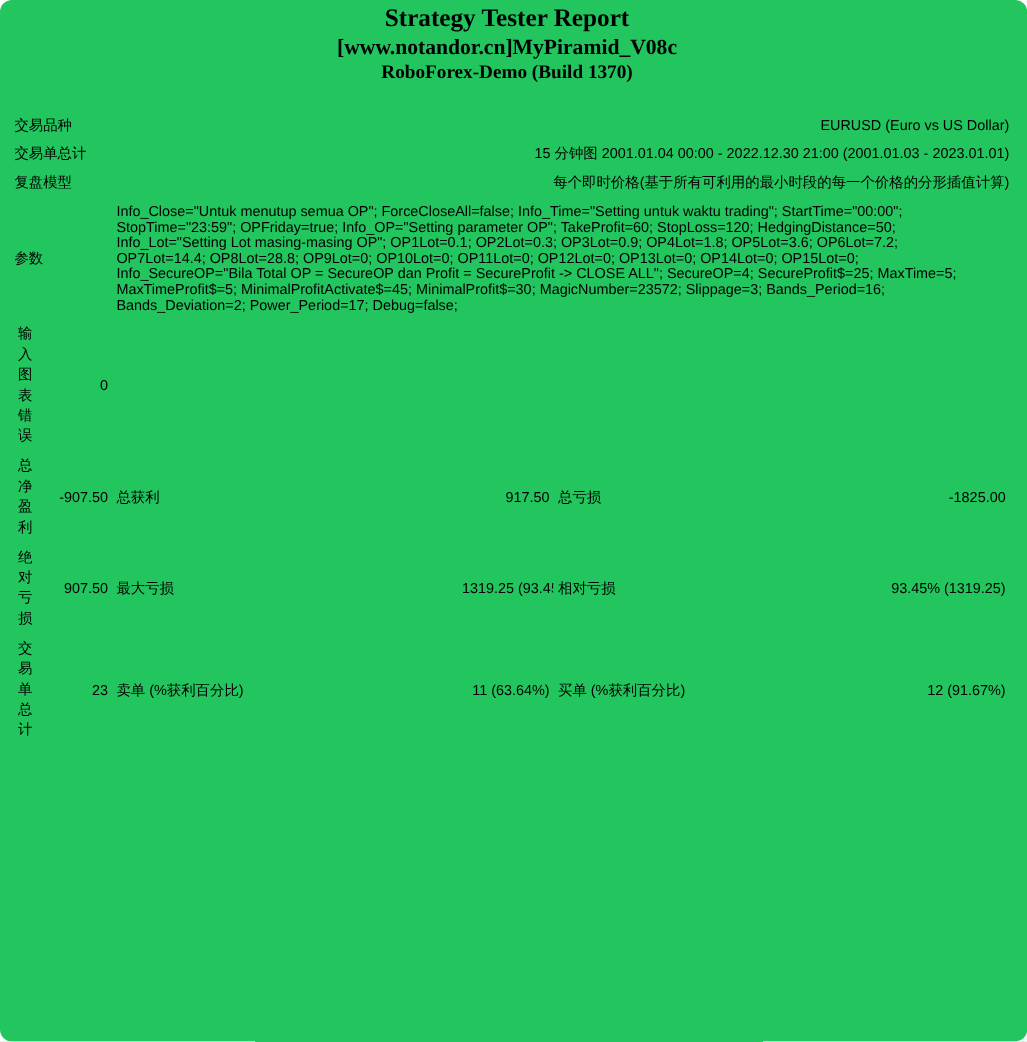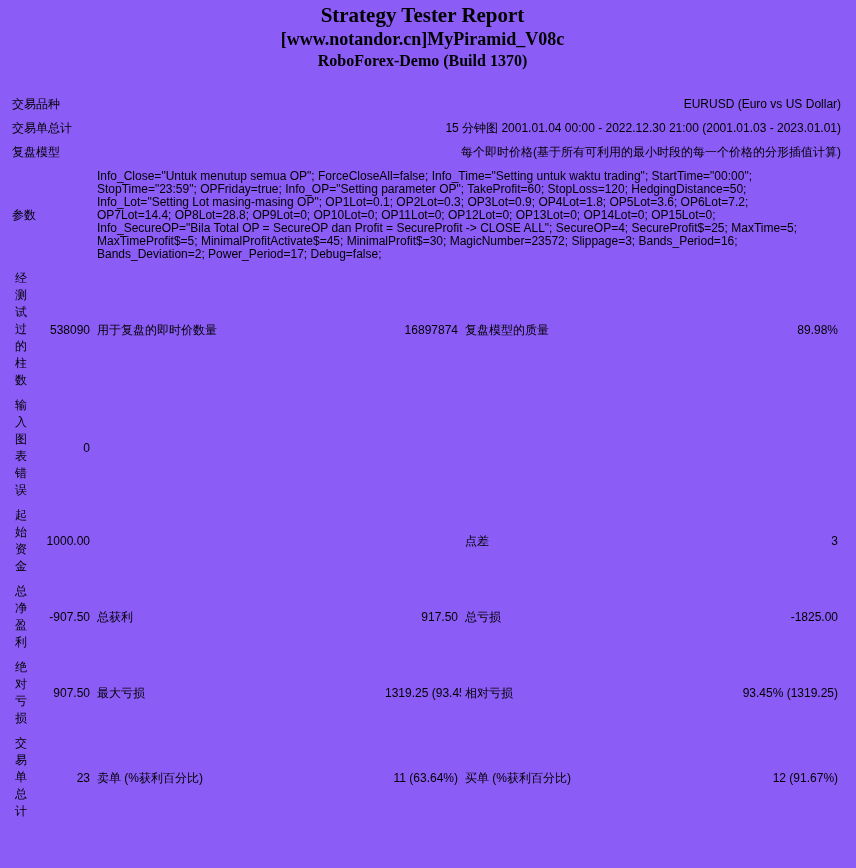--- a/index.html
+++ b/index.html
@@ -1,17 +1,17 @@
 <!DOCTYPE html>
 <html><head>
 <meta charset="utf-8">
 <style>
   html, body { margin: 0; padding: 0; background: #fff; }
   body { font-family: "Liberation Sans", sans-serif; color: #000; }
-  .page { width: 856px; height: 868px; overflow: hidden; background: #8b5cf6; position: relative; }
+  .page { width: 856px; height: 868px; overflow: hidden; background: #22c55e; position: relative; border-radius: 10px; }
 
   .titles { width: 845px; padding-top: 3px; text-align: center;
             font-family: "Liberation Serif", serif; font-weight: bold; }
   .title-main { font-size: 21px; line-height: 24px; margin: 0; }
   .title-sub  { font-size: 18px; line-height: 21px; margin: 2px 0 0 0; }
   .title-build{ font-size: 16px; line-height: 14px; margin: 4px 0 0 0; }
 
   table.report { border-collapse: collapse; table-layout: fixed;
                  width: 837px; margin: 24px 0 0 8px; }
   td { padding: 0; font-size: 12px; line-height: 14px; vertical-align: middle;
@@ -85,52 +85,32 @@
               <div class="pline">OP7Lot=14.4; OP8Lot=28.8; OP9Lot=0; OP10Lot=0; OP11Lot=0; OP12Lot=0; OP13Lot=0; OP14Lot=0; OP15Lot=0;</div>
               <div class="pline">Info_SecureOP="Bila Total OP = SecureOP dan Profit = SecureProfit -&gt; CLOSE ALL"; SecureOP=4; SecureProfit$=25; MaxTime=5;</div>
               <div class="pline">MaxTimeProfit$=5; MinimalProfitActivate$=45; MinimalProfit$=30; MagicNumber=23572; Slippage=3; Bands_Period=16;</div>
               <div class="pline">Bands_Deviation=2; Power_Period=17; Debug=false;</div>
             </div>
         </td>
       </tr>
     </tbody>
 
     <tbody id="stat-rows">
-  <tr>
-    <td class="vhead">
-      <span class="vtext">经测试过的柱数</span>
-    </td>
-    <td class="c-v1">538090</td>
-    <td class="c-l1">用于复盘的即时价数量</td>
-    <td class="c-v2">16897874</td>
-    <td class="c-l2">复盘模型的质量</td>
-    <td class="c-v3">89.98%</td>
-  </tr>
 
   <tr>
     <td class="vhead">
       <span class="vtext">输入图表错误</span>
     </td>
     <td class="c-v1">0</td>
     <td class="c-l1"></td>
     <td class="c-v2"></td>
     <td class="c-l2"></td>
     <td class="c-v3"></td>
   </tr>
 
-  <tr>
-    <td class="vhead">
-      <span class="vtext">起始资金</span>
-    </td>
-    <td class="c-v1">1000.00</td>
-    <td class="c-l1"></td>
-    <td class="c-v2"></td>
-    <td class="c-l2">点差</td>
-    <td class="c-v3">3</td>
-  </tr>
 
   <tr>
     <td class="vhead">
       <span class="vtext">总净盈利</span>
     </td>
     <td class="c-v1">-907.50</td>
     <td class="c-l1">总获利</td>
     <td class="c-v2">917.50</td>
     <td class="c-l2">总亏损</td>
     <td class="c-v3">-1825.00</td>

